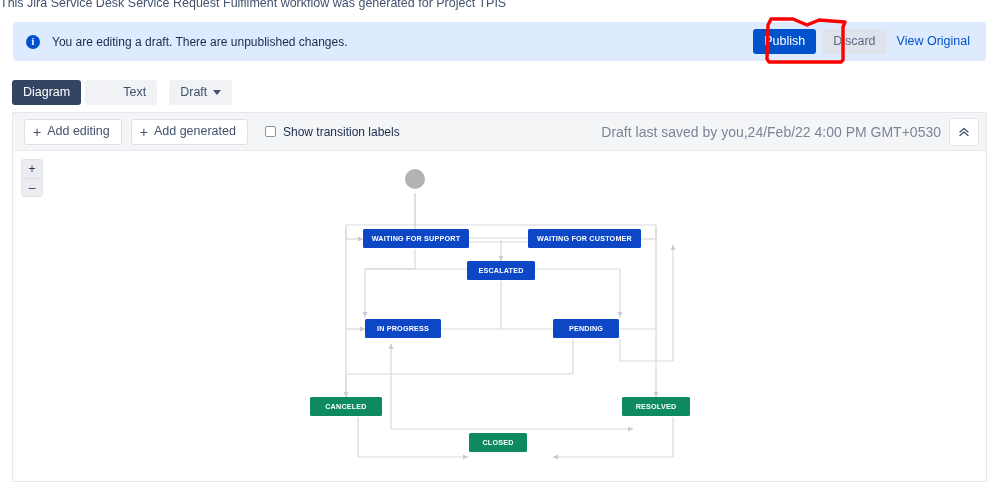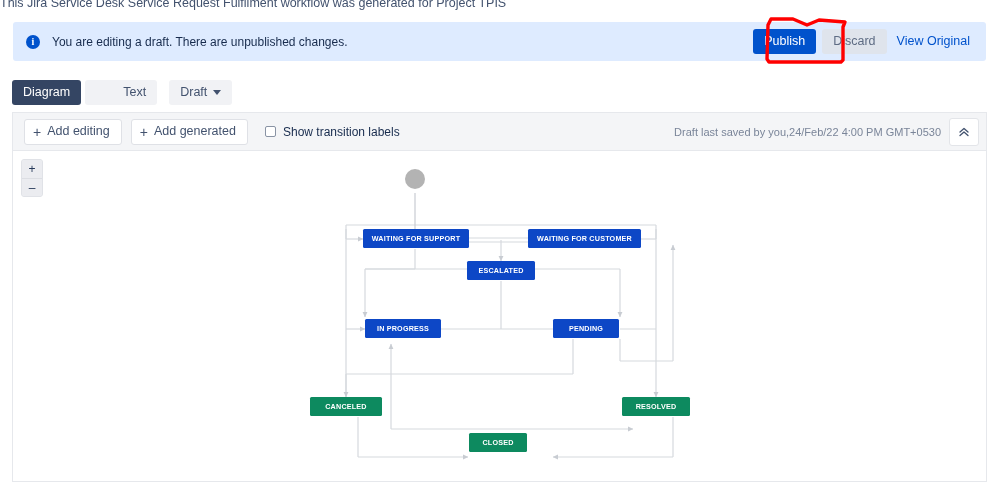--- a/index.html
+++ b/index.html
@@ -117,21 +117,21 @@
     margin-left: 17px; display: inline-flex; align-items: center; gap: 7px;
     font-size: 12px; color: #172b4d; cursor: pointer;
   }
   .chk {
     width: 11px; height: 11px;
     border: 1px solid #8993a4; border-radius: 2px;
     background: #fff; display: inline-block;
   }
   .saved-text {
     margin-left: auto;
-    font-size: 11px; color: #7a8599; white-space: nowrap;
+    font-size: 14px; color: #7a8599; white-space: nowrap;
   }
   .collapse-btn {
     margin-left: 8px; margin-right: 7px;
     width: 30px; height: 28px;
     background: #fff; border: 1px solid #e3e5e9; border-radius: 3px;
     color: #42526e; font-size: 12px;
     display: inline-flex; align-items: center; justify-content: center;
     cursor: pointer; line-height: 1;
   }
 

